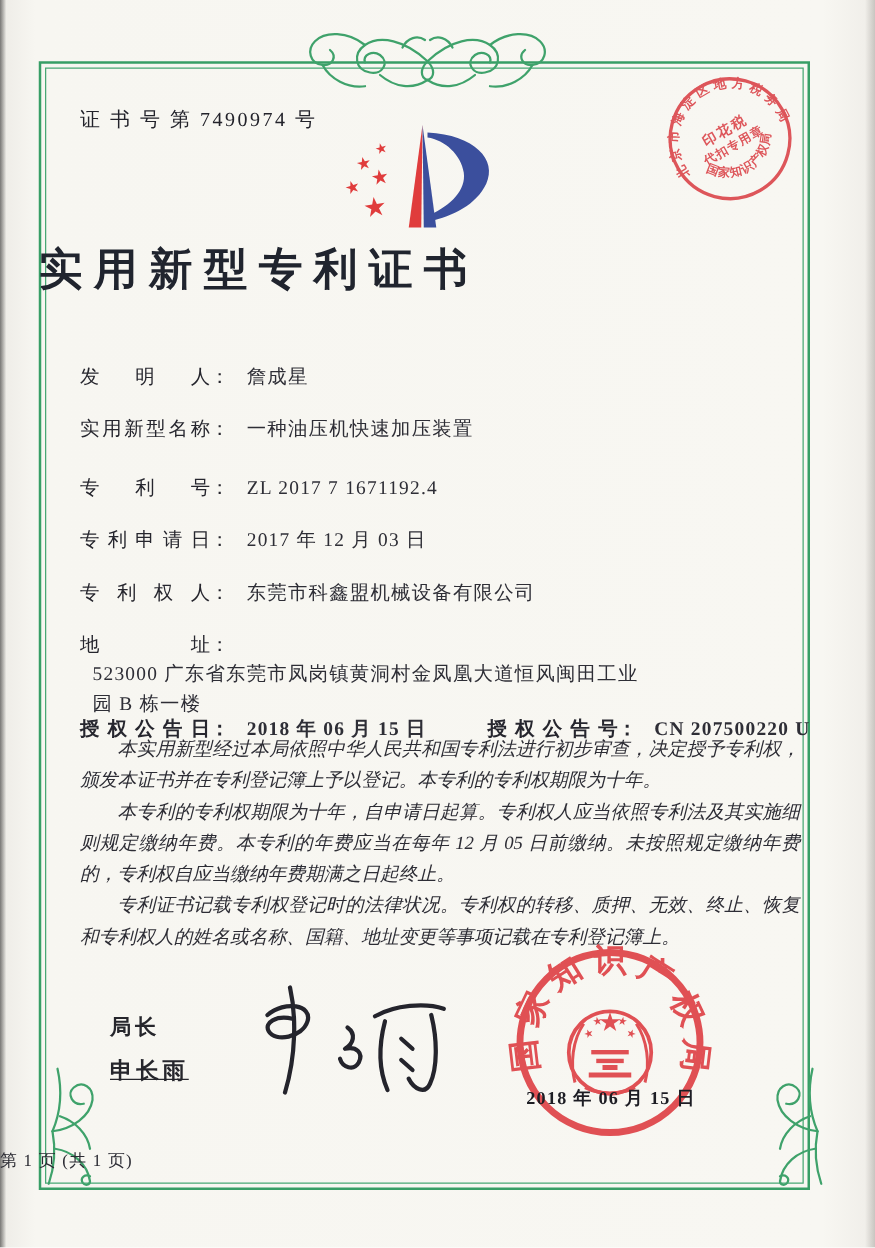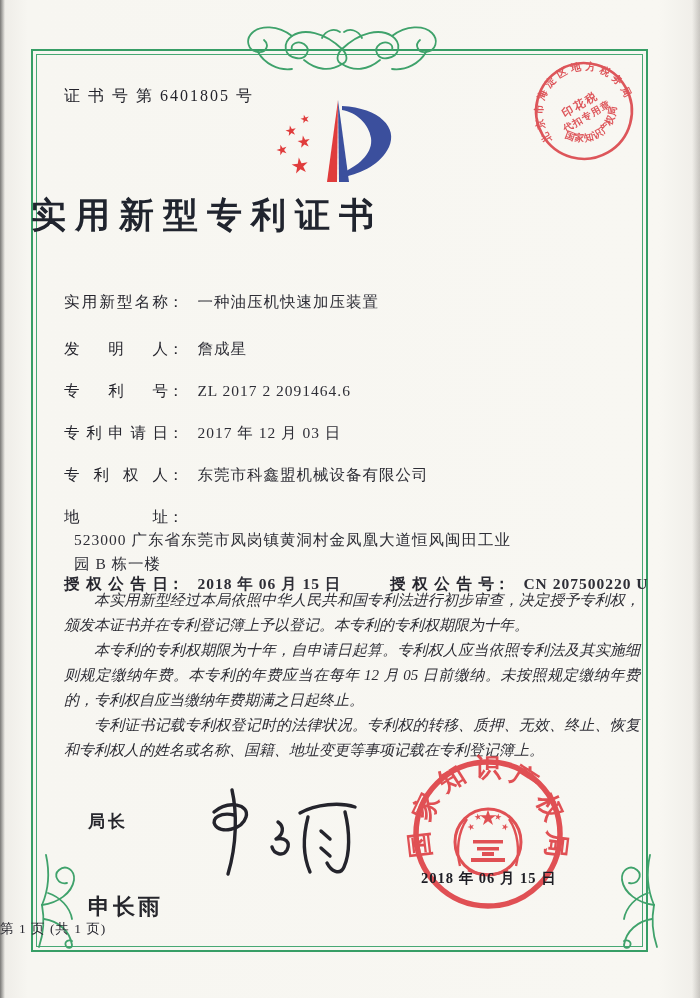--- a/index.html
+++ b/index.html
@@ -35,22 +35,22 @@
   .fvalue.wrapped{width:445px;white-space:normal;line-height:24px;}
   .grant-row{position:relative;font-weight:bold;}
   .grant2{position:absolute;left:326px;top:0;white-space:nowrap;}
   
   .paras{left:64px;top:588px;width:576px;font-size:15px;line-height:25px;
     font-style:italic;color:#2d2d35;text-align:justify;}
   .paras p{margin:0;text-indent:2em;}
   
   .signer-title{left:88px;top:810px;font-size:17px;letter-spacing:3px;
     font-family:Liberation Sans, sans-serif;color:#26262c;font-weight:600;}
-  .signer-name{left:88px;top:892px;font-size:22px;letter-spacing:3px;
-    font-family:"Liberation Sans","DejaVu Sans",sans-serif;color:#26262c;font-weight:600;}
+  .signer-name{left:88px;top:844px;font-size:18px;letter-spacing:3px;
+    font-family:"Liberation Sans","DejaVu Sans",sans-serif;color:#26262c;font-weight:600;text-decoration:underline;}
   .signature-svg{left:192px;top:782px;width:190px;height:105px;}
   
   .issuing-seal{left:396px;top:746px;width:185px;height:185px;opacity:.88;}
   .seal-date{left:421px;top:869px;font-size:14.5px;font-weight:700;letter-spacing:1px;
     color:#1d1d24;z-index:5;}
   .tax-seal{left:528px;top:55px;width:112px;height:112px;opacity:.85;}
   
   .top-ornament{left:212px;top:16px;width:260px;height:72px;}
   .corner-fl{width:72px;height:96px;}
   .corner-left{left:36px;top:853px;}
@@ -76,21 +76,21 @@
       <path d="M92,44 C104,54 118,56 130,48"></path>
       <path d="M80,20 C66,9 48,9 40,17 C33,24 36,35 46,36 C54,37 58,29 52,24"></path>
       <path d="M46,36 C52,47 66,55 80,53"></path>
       <path d="M110,22 C114,14 122,12 128,16"></path>
       <path d="M130,33 C124,39 124,46 130,48"></path>
     </g>
     <use href="#fl-left" transform="translate(260,0) scale(-1,1)"></use>
   </g>
 </svg>
 
-<div class="abs cert-number">证 书 号 第 6401805 号</div>
+<div class="abs cert-number">证 书 号 第 7490974 号</div>
 
 <svg class="abs logo" viewBox="0 0 200 100">
   <defs>
     <path id="star" d="M0,-1 L0.224,-0.31 L0.951,-0.31 L0.363,0.118 L0.588,0.809 L0,0.382 L-0.588,0.809 L-0.363,0.118 L-0.951,-0.31 L-0.224,-0.31 Z"></path>
   </defs>
   <g fill="#e03c3c">
     <use href="#star" transform="translate(67,25) scale(4.5) rotate(-15)"></use>
     <use href="#star" transform="translate(53,37) scale(5.5) rotate(-12)"></use>
     <use href="#star" transform="translate(66,48) scale(6.5) rotate(-10)"></use>
     <use href="#star" transform="translate(44,56) scale(5.5) rotate(-18)"></use>
@@ -99,31 +99,31 @@
   </g>
   <g fill="#3b4f9d">
     <path d="M100,6 L111,88 L101,88 Z"></path>
     <path d="M104,12 C142,14 160,34 151,53 C143,70 124,79 106,83 C103,83 103,80 106,78 C123,70 135,58 133,44 C131,30 118,18 104,16 Z"></path>
   </g>
 </svg>
 
 <div class="abs cert-title">实用新型专利证书</div>
 
 <div class="abs fields">
+  <div class="frow">
+    <span class="flabel">发明人</span><span class="fcolon">：</span>
+    <span class="fvalue">詹成星</span>
+  </div>
   <div class="frow first">
     <span class="flabel">实用新型名称</span><span class="fcolon">：</span>
     <span class="fvalue">一种油压机快速加压装置</span>
   </div>
   <div class="frow">
-    <span class="flabel">发明人</span><span class="fcolon">：</span>
-    <span class="fvalue">詹成星</span>
-  </div>
-  <div class="frow">
     <span class="flabel">专利号</span><span class="fcolon">：</span>
-    <span class="fvalue">ZL 2017 2 2091464.6</span>
+    <span class="fvalue">ZL 2017 7 1671192.4</span>
   </div>
   <div class="frow">
     <span class="flabel">专利申请日</span><span class="fcolon">：</span>
     <span class="fvalue">2017 年 12 月 03 日</span>
   </div>
   <div class="frow">
     <span class="flabel">专利权人</span><span class="fcolon">：</span>
     <span class="fvalue">东莞市科鑫盟机械设备有限公司</span>
   </div>
   <div class="frow addr">

